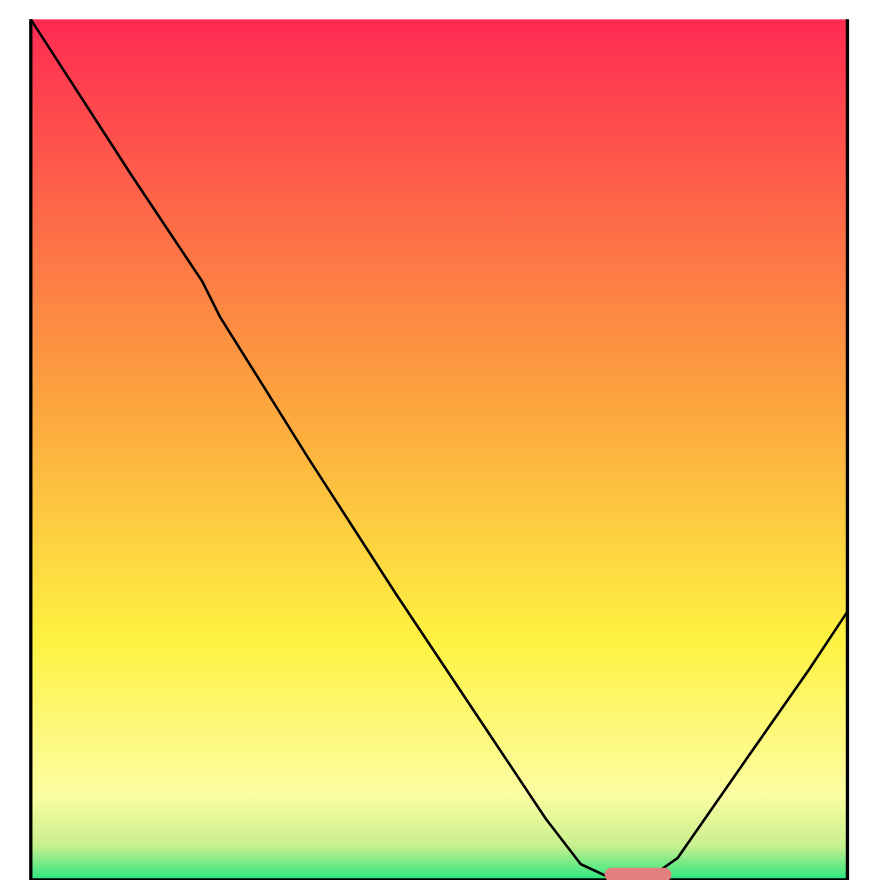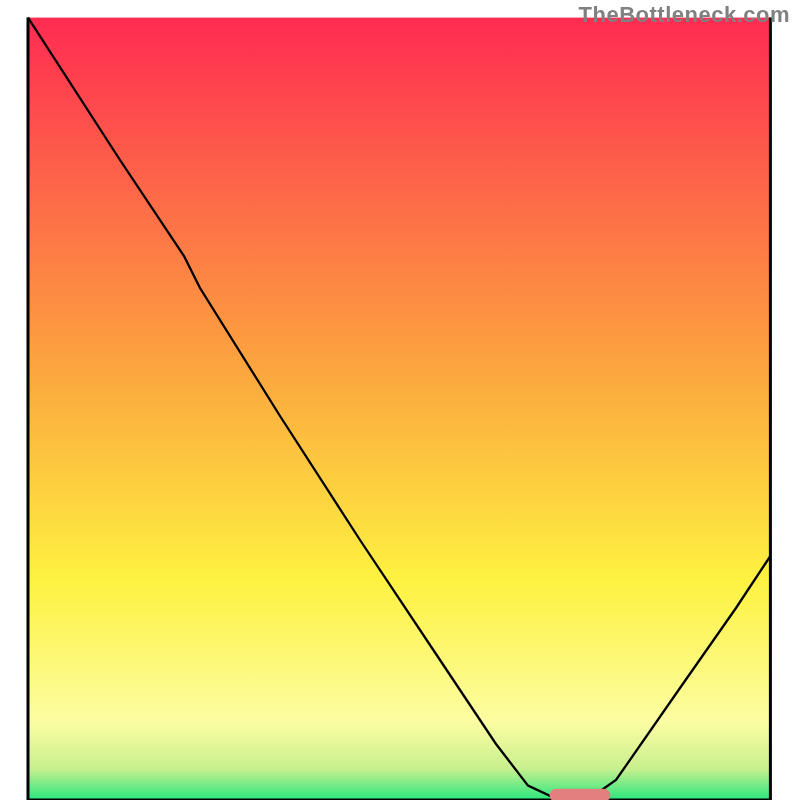--- a/index.html
+++ b/index.html
@@ -29,21 +29,20 @@
     position: absolute;
     top: 0;
     left: 0;
   }
 </style>
 </head>
 <body>
 
 <div class="chart-container">
 
-  <div class="watermark">TheBottleneck.com</div>
 
   <svg class="chart" width="800" height="800" viewBox="0 0 800 800">
     <defs>
       <linearGradient id="bgGrad" x1="0" y1="0" x2="0" y2="1">
           <stop offset="0%" stop-color="#ff2b52"></stop>
           <stop offset="45%" stop-color="#fca63e"></stop>
           <stop offset="72%" stop-color="#fef241"></stop>
           <stop offset="90%" stop-color="#fcfda2"></stop>
           <stop offset="96%" stop-color="#c8f08e"></stop>
           <stop offset="100%" stop-color="#29e67f"></stop>

